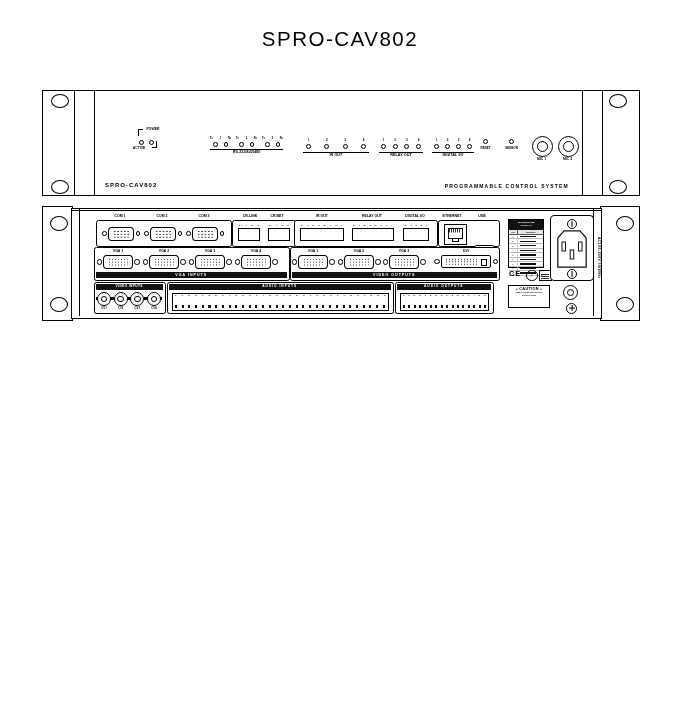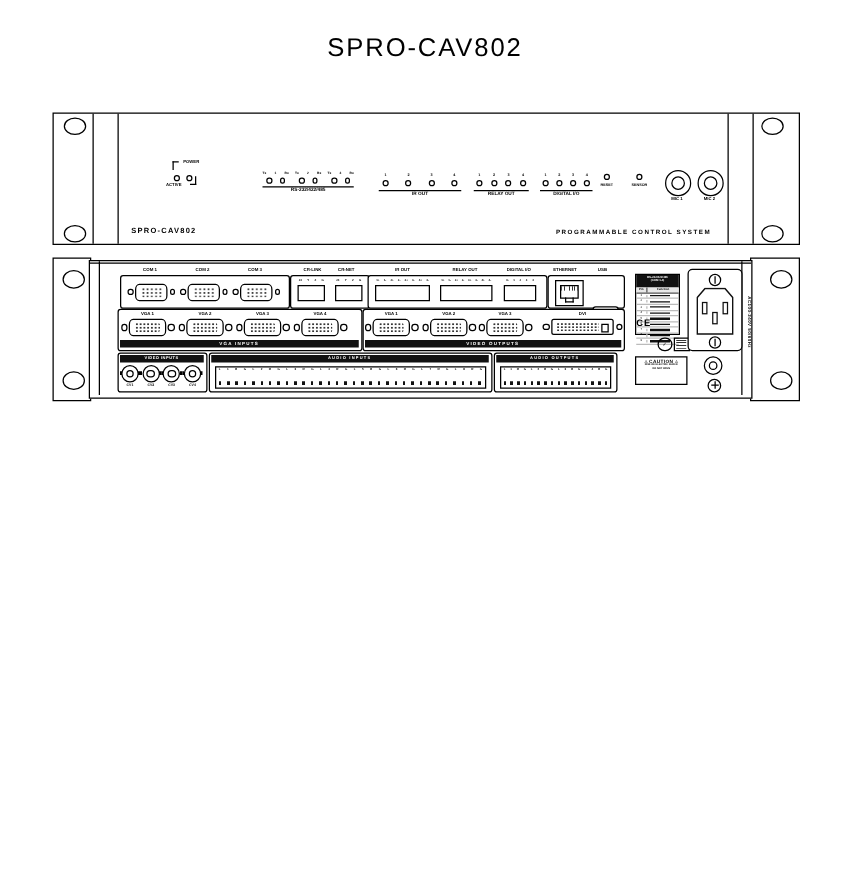--- a/index.html
+++ b/index.html
@@ -611,21 +611,21 @@
         </div>
           <div class="prow">
           <div class="pc">9</div>
           <div class="pf">
               <i></i>
             </div>
         </div>
         </div>
     </div>
 
-    <div class="celbl" style="left:467px;top:50px">CE</div>
+    <div class="celbl" style="left:467px;top:65px">CE</div>
     <div class="cmark" style="left:484px;top:64.5px"></div>
     <div class="bmark" style="left:496.5px;top:64.5px"></div>
 
     <div class="inlet" style="left:508px;top:10px;width:42px;height:64px">
       <div class="slotscrew" style="left:16px;top:3px"></div>
       <svg class="abs" style="left:5.5px;top:14px" width="30" height="38" viewBox="0 0 30 38">
         <polygon points="7,0.8 23,0.8 29.2,8 29.2,37.2 0.8,37.2 0.8,8" fill="none" stroke="#111" stroke-width="1.2"></polygon>
         <rect x="5" y="12" width="3.5" height="9" fill="none" stroke="#111" stroke-width="1"></rect>
         <rect x="21.5" y="12" width="3.5" height="9" fill="none" stroke="#111" stroke-width="1"></rect>
         <rect x="13.2" y="20" width="3.5" height="9" fill="none" stroke="#111" stroke-width="1"></rect>

